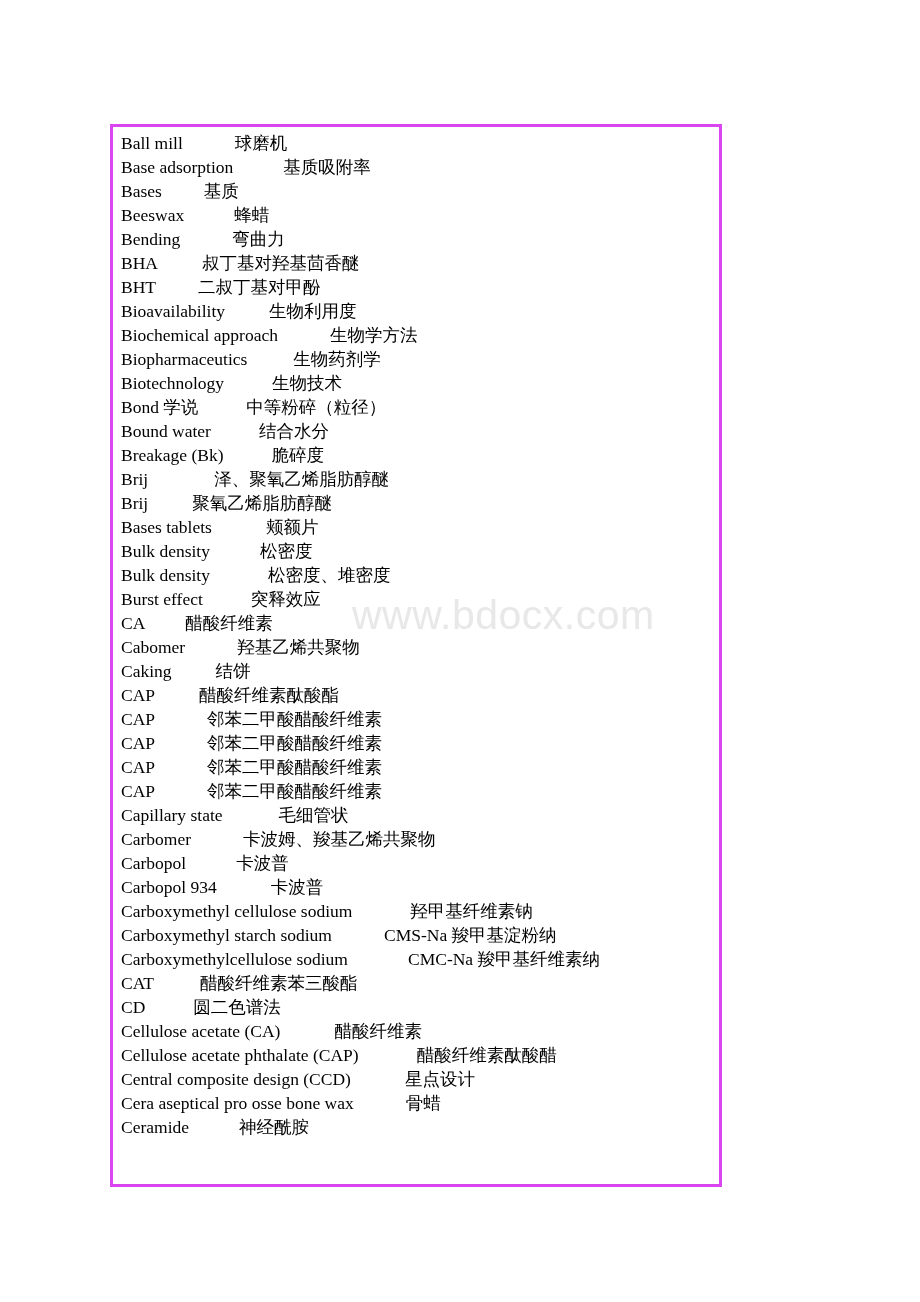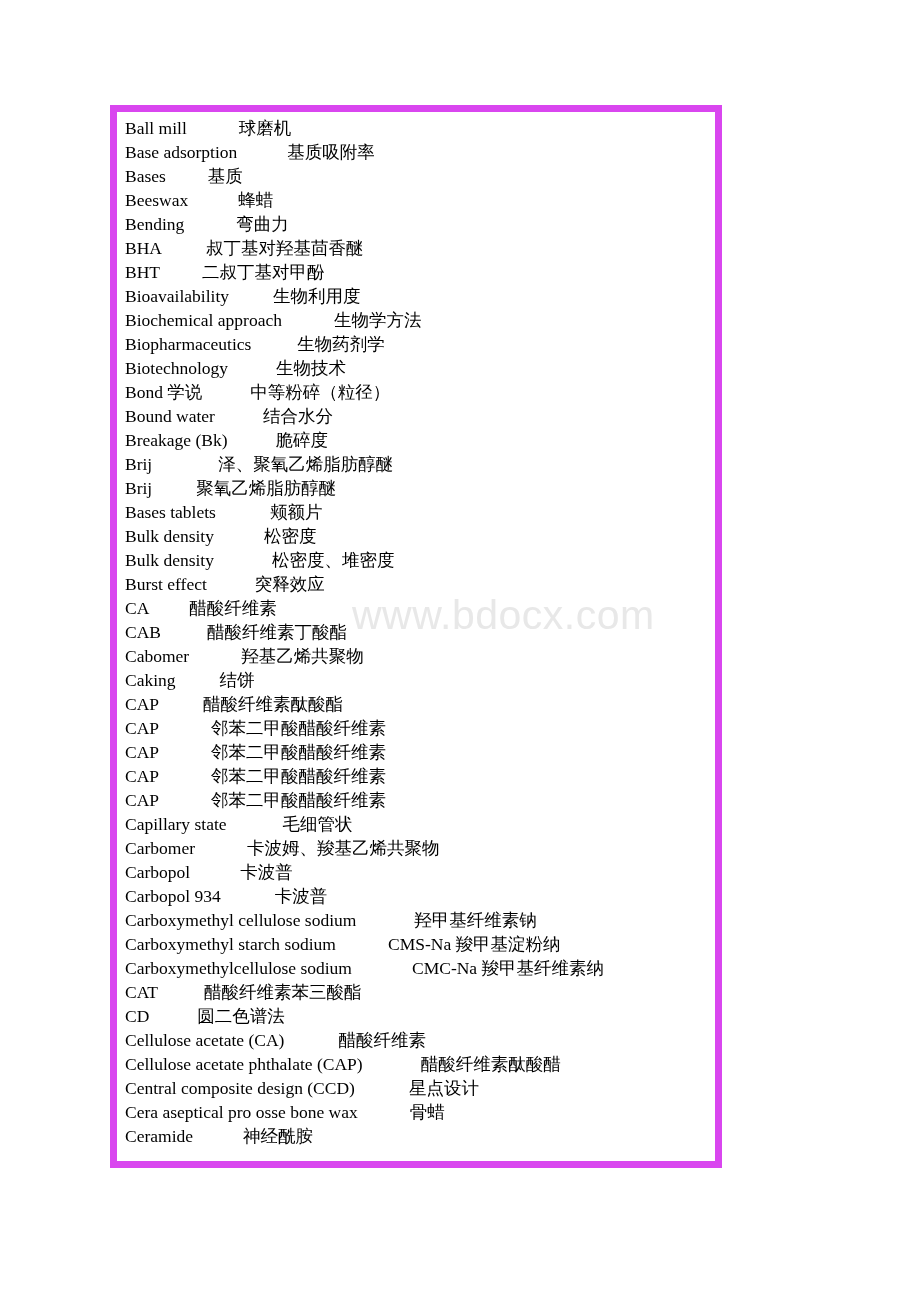--- a/index.html
+++ b/index.html
@@ -26,25 +26,25 @@
     letter-spacing: 0.5px;
     color: #e8e8e8;
     white-space: nowrap;
     z-index: 1;
     user-select: none;
   }
 
   .glossary-table {
     position: absolute;
     left: 110px;
-    top: 105px;
+    top: 124px;
     width: 612px;
     height: 1063px;
     box-sizing: border-box;
-    border: 7px solid #d946ef;
+    border: 3px solid #d946ef;
     background: transparent;
     z-index: 2;
   }
 
   .table-inner {
     padding: 4px 0 4px 8px;
   }
 
   .entry {
     height: 24px;
@@ -86,21 +86,20 @@
       <div class="entry"><span class="term">Bond 学说</span><span class="gap" style="width: 48px;"></span><span class="def">中等粉碎（粒径）</span></div>
       <div class="entry"><span class="term">Bound water</span><span class="gap" style="width: 48px;"></span><span class="def">结合水分</span></div>
       <div class="entry"><span class="term">Breakage (Bk)</span><span class="gap" style="width: 48px;"></span><span class="def">脆碎度</span></div>
       <div class="entry"><span class="term">Brij</span><span class="gap" style="width: 66px;"></span><span class="def">泽、聚氧乙烯脂肪醇醚</span></div>
       <div class="entry"><span class="term">Brij</span><span class="gap" style="width: 44px;"></span><span class="def">聚氧乙烯脂肪醇醚</span></div>
       <div class="entry"><span class="term">Bases tablets</span><span class="gap" style="width: 54px;"></span><span class="def">颊额片</span></div>
       <div class="entry"><span class="term">Bulk density</span><span class="gap" style="width: 50px;"></span><span class="def">松密度</span></div>
       <div class="entry"><span class="term">Bulk density</span><span class="gap" style="width: 58px;"></span><span class="def">松密度、堆密度</span></div>
       <div class="entry"><span class="term">Burst effect</span><span class="gap" style="width: 48px;"></span><span class="def">突释效应</span></div>
       <div class="entry"><span class="term">CA</span><span class="gap" style="width: 40px;"></span><span class="def">醋酸纤维素</span></div>
-      <div class="entry"><span class="term">CAB</span><span class="gap" style="width: 46px;"></span><span class="def">醋酸纤维素丁酸酯</span></div>
       <div class="entry"><span class="term">Cabomer</span><span class="gap" style="width: 52px;"></span><span class="def">羟基乙烯共聚物</span></div>
       <div class="entry"><span class="term">Caking</span><span class="gap" style="width: 44px;"></span><span class="def">结饼</span></div>
       <div class="entry"><span class="term">CAP</span><span class="gap" style="width: 44px;"></span><span class="def">醋酸纤维素酞酸酯</span></div>
       <div class="entry"><span class="term">CAP</span><span class="gap" style="width: 52px;"></span><span class="def">邻苯二甲酸醋酸纤维素</span></div>
       <div class="entry"><span class="term">CAP</span><span class="gap" style="width: 52px;"></span><span class="def">邻苯二甲酸醋酸纤维素</span></div>
       <div class="entry"><span class="term">CAP</span><span class="gap" style="width: 52px;"></span><span class="def">邻苯二甲酸醋酸纤维素</span></div>
       <div class="entry"><span class="term">CAP</span><span class="gap" style="width: 52px;"></span><span class="def">邻苯二甲酸醋酸纤维素</span></div>
       <div class="entry"><span class="term">Capillary state</span><span class="gap" style="width: 56px;"></span><span class="def">毛细管状</span></div>
       <div class="entry"><span class="term">Carbomer</span><span class="gap" style="width: 52px;"></span><span class="def">卡波姆、羧基乙烯共聚物</span></div>
       <div class="entry"><span class="term">Carbopol</span><span class="gap" style="width: 50px;"></span><span class="def">卡波普</span></div>

